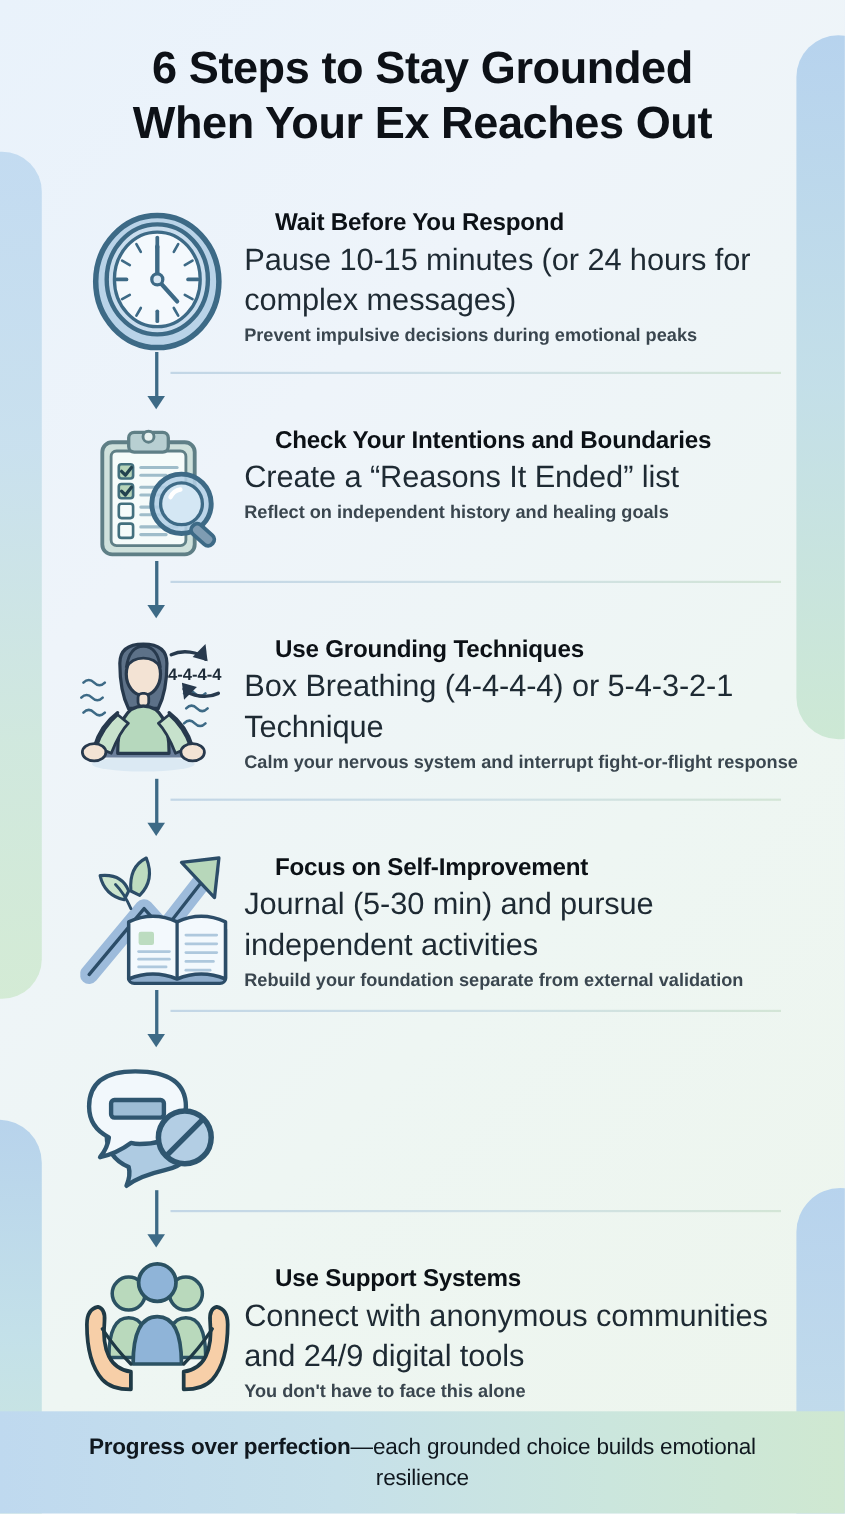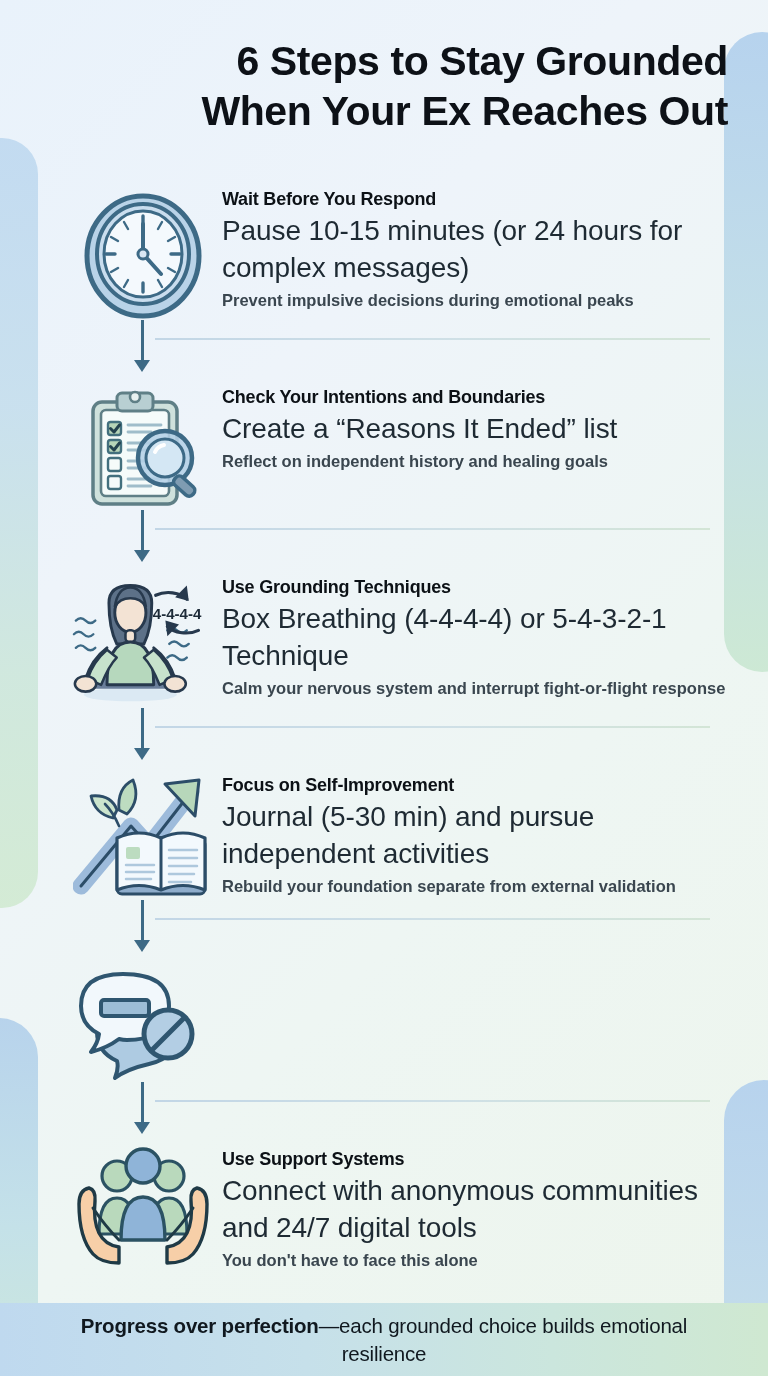--- a/index.html
+++ b/index.html
@@ -31,21 +31,21 @@
     background:linear-gradient(180deg,#adcdec 0%,#bcdbe6 50%,#c7e6cf 100%);
     opacity:.85; }
   .deco-r2 { right:-36px; top:1080px; width:80px; height:470px;
     border-radius:46px;
     background:linear-gradient(180deg,#aecded 0%,#bdd9ea 60%,#c9e2e4 100%);
     opacity:.85; }
 
   
   #title {
     position:absolute; left:0; right:0; top:36px;
-    text-align:right;
+    text-align:center;
     font-size:41px;
     font-weight:700;
     line-height:1.22;
     color:#0d1117;
     letter-spacing:-0.4px;
     padding:0 40px;
   }
   #title .ln { display:block; }
 
   
@@ -63,23 +63,24 @@
     width:146px;
     flex:0 0 146px;
     display:flex;
     justify-content:center;
     align-items:flex-start;
     padding-top:2px;
   }
   .icon-wrap svg { display:block; }
   .txt { flex:1; padding-left:6px; padding-top:6px; }
   .s-title {
-    font-size:18px; font-weight:700; color:#0c1116;
+    font-size:22px; font-weight:700; color:#0c1116;
     line-height:1.29; letter-spacing:-0.2px;
     margin-bottom:2px;
+    margin-left:28px;
   }
   .s-main {
     font-size:28px; color:#1e2a33; line-height:1.32;
     letter-spacing:-0.1px;
     margin-bottom:3px;
   }
   .s-sub {
     font-size:16.5px; color:#3a464f; line-height:1.3;font-weight:bold;
   }
 
@@ -99,21 +100,21 @@
   }
   .c-rule {
     position:absolute; left:155px; right:58px; top:14px;
     height:2px;
     background:linear-gradient(90deg,#c2d6e6 0%,#cfe0e6 55%,#d3e5d6 100%);
   }
 
   
   #footer {
     position:absolute; left:0; right:0; bottom:0;
-    height:73px;
+    height:93px;
     background:linear-gradient(90deg,#bfd9ef 0%,#c6e0ea 40%,#cbe6dd 72%,#cfe8d1 100%);
     display:flex; align-items:center; justify-content:center;
     text-align:center;
   }
   #footer .ftxt {
     font-size:20.5px; color:#10181f; line-height:1.33;
     padding:0 54px; letter-spacing:-0.2px;
   }
   #footer b { font-weight:700; }
 </style>
@@ -329,21 +330,21 @@
         <circle cx="70" cy="22" r="17" fill="#8fb4d8" stroke="#2b5263" stroke-width="3.4"></circle>
         <path d="M48 96 q0 -43 22 -43 q22 0 22 43z" fill="#8fb4d8" stroke="#2b5263" stroke-width="3.4" stroke-linejoin="round"></path>
         <path d="M16 44 q-10 2 -10 16 q0 34 14 50 q8 9 26 9 l0 -16 q-14 -2 -20 -14 q-6 -12 -4 -32 q1 -11 -6 -13z" fill="#f7cfa8" stroke="#1f3a46" stroke-width="3.4" stroke-linejoin="round"></path>
         <path d="M124 44 q10 2 10 16 q0 34 -14 50 q-8 9 -26 9 l0 -16 q14 -2 20 -14 q6 -12 4 -32 q-1 -11 6 -13z" fill="#f7cfa8" stroke="#1f3a46" stroke-width="3.4" stroke-linejoin="round"></path>
         <path d="M20 64 q12 18 26 32" stroke="#1f3a46" stroke-width="3" fill="none" stroke-linecap="round"></path>
         <path d="M120 64 q-12 18 -26 32" stroke="#1f3a46" stroke-width="3" fill="none" stroke-linecap="round"></path>
       </svg>
     </div>
     <div class="txt">
       <div class="s-title">Use Support Systems</div>
-      <div class="s-main">Connect with anonymous communities and 24/7 digital tools</div>
+      <div class="s-main">Connect with anonymous communities and 24/9 digital tools</div>
       <div class="s-sub">You don't have to face this alone</div>
     </div>
   </div>
 
 </div>
 
 <div id="footer">
   <div class="ftxt">
     <b>Progress over perfection</b><span>—each grounded choice builds emotional resilience</span>
   </div>

